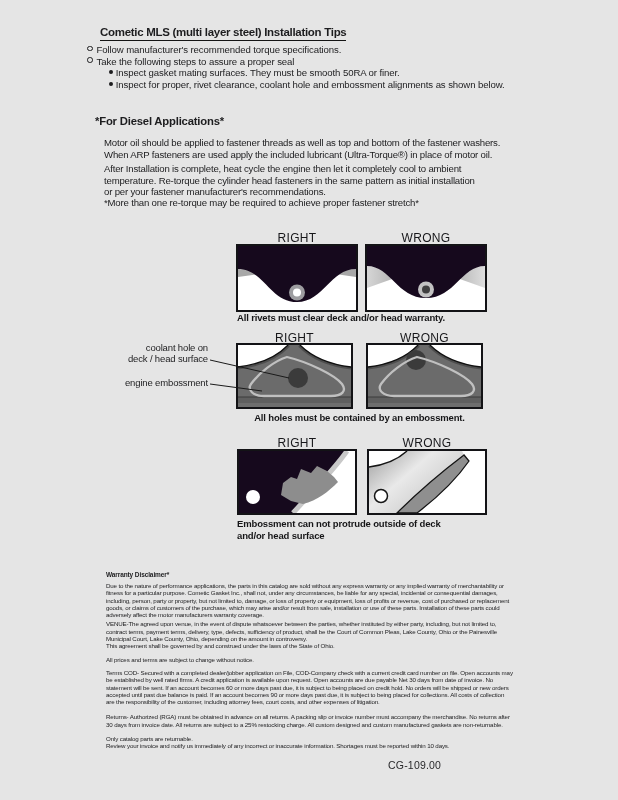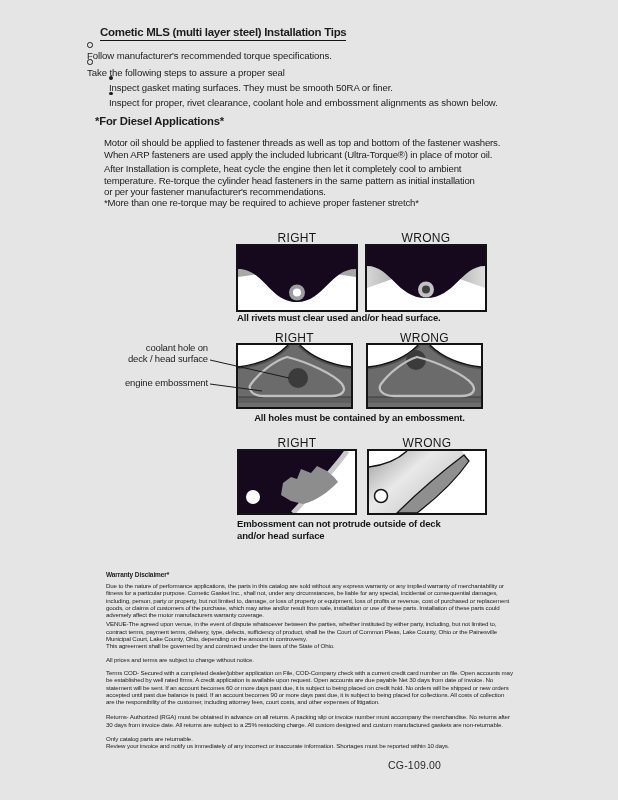--- a/index.html
+++ b/index.html
@@ -4,22 +4,22 @@
 <style>
   html,body{margin:0;padding:0;background:#ffffff;}
   #page{position:relative;width:618px;height:800px;background:#e5e5e5;overflow:hidden;
         font-family:"Liberation Sans","DejaVu Sans",sans-serif;color:#1d1d1f;}
   .abs{position:absolute;}
   
   .title{left:100px;top:26px;font-size:11.5px;font-weight:bold;letter-spacing:-0.3px;
          border-bottom:1.5px solid #141414;padding-bottom:1.5px;white-space:nowrap;}
   
   .bullets{left:87px;top:44px;font-size:9.6px;letter-spacing:-0.1px;line-height:11.6px;white-space:nowrap;}
-  .b{display:flex;align-items:baseline;flex-direction:column;}
-  .b.sub{padding-left:22px;justify-content:flex-end;}
+  .b{display:flex;align-items:baseline;}
+  .b.sub{padding-left:22px;}
   .mk-open{width:3.5px;height:3.5px;border:1px solid #1d1d1f;border-radius:50%;
            display:inline-block;margin-right:4px;flex:0 0 auto;position:relative;top:-2px;}
   .mk-dot{width:3.8px;height:3.8px;background:#1d1d1f;border-radius:50%;
           display:inline-block;margin-right:3px;flex:0 0 auto;position:relative;top:-2px;}
   
   .diesel-h{left:95px;top:115px;font-size:11.3px;font-weight:bold;letter-spacing:-0.2px;white-space:nowrap;}
   .para{left:104px;font-size:9.6px;letter-spacing:-0.18px;line-height:11.5px;
         white-space:pre-line;}
   .p1{top:137px;} .p2{top:163px;} .pnote{top:197px;}
   
@@ -100,21 +100,21 @@
       </defs>
       <rect width="118" height="64" fill="#ffffff"></rect>
       <path d="M0,20 L56,22 L0,42 Z" fill="url(#gwl)"></path>
       <path d="M118,20 L62,22 L118,42 Z" fill="url(#gwr)"></path>
       <path d="M0,0 H118 V20 C94,20 88,52 59,52 C30,52 24,20 0,20 Z" fill="#16091d"></path>
       <circle cx="59" cy="43.5" r="8" fill="#c2c2c2"></circle>
       <circle cx="59" cy="43.5" r="4" fill="#3f3f3f"></circle>
     </svg>
   </div>
 
-  <div class="abs caption" style="left:237px;top:312px;">All rivets must clear used and/or head surface.</div>
+  <div class="abs caption" style="left:237px;top:312px;">All rivets must clear deck and/or head warranty.</div>
 
   <div class="abs dg-label" style="left:236px;top:331px;width:117px;">RIGHT</div>
   <div class="abs dg-label" style="left:366px;top:331px;width:117px;">WRONG</div>
 
   <div class="abs callout" style="left:95px;top:342px;">coolant hole on
 deck / head surface</div>
   <div class="abs callout" style="left:95px;top:377px;">engine embossment</div>
 
   <div class="abs panel" style="left:236px;top:343px;width:117px;height:66px;">
     <svg viewBox="0 0 113 62" preserveAspectRatio="none">

